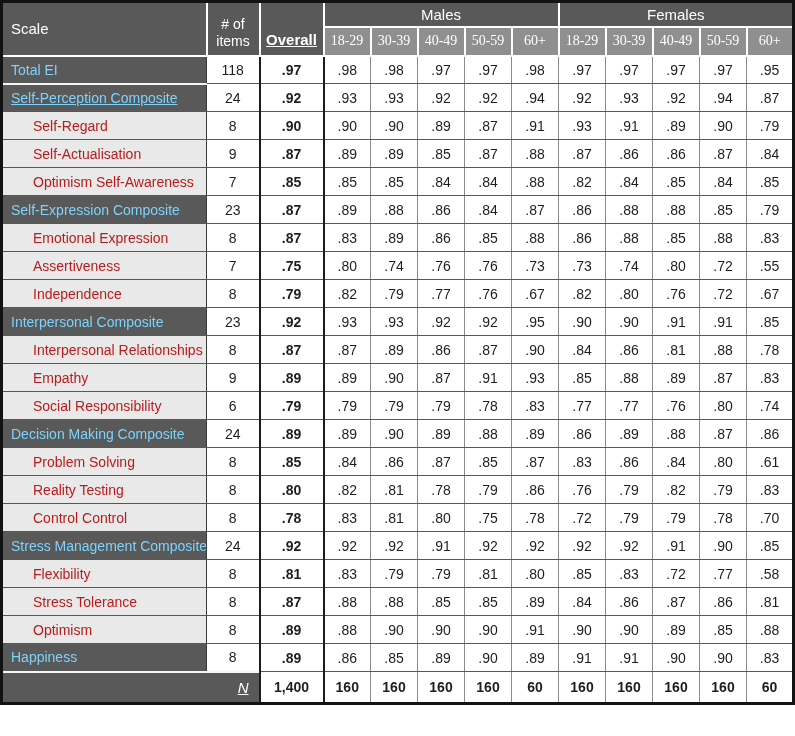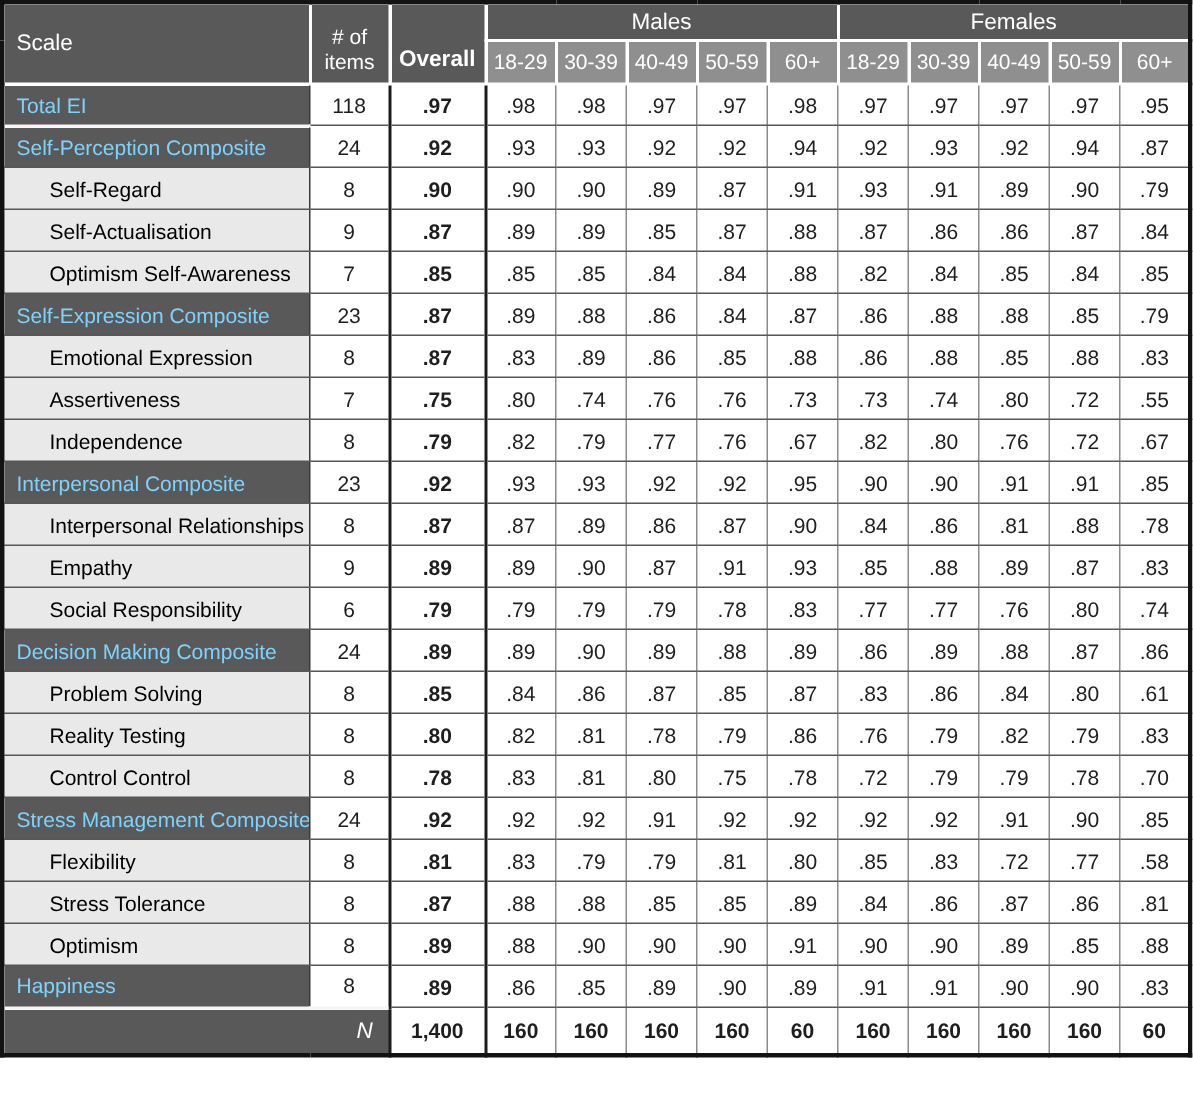--- a/index.html
+++ b/index.html
@@ -44,30 +44,32 @@
     padding-bottom: 5px;
     font-size: 14px;
     line-height: 1.18;
   }
   th.overall-header {
     vertical-align: bottom;
     text-align: center;
     padding-bottom: 7px;
     font-weight: bold;
     font-size: 15px;
+    text-decoration: underline;
   }
   th.group-header {
     font-size: 15px;
     height: 25px;
   }
   th.age-header {
     background: #8f8f8f;
     text-align: center;
     font-size: 14px;
     height: 29px;
+    font-family: Liberation Serif, serif;
   }
   
   tbody td {
     font-size: 14px;
     text-align: center;
     color: #1e1e1e;
     height: 28px;
     border-left: 1px solid #8c8c8c;
     border-right: 1px solid #8c8c8c;
     border-top: 1px solid #575757;
@@ -78,25 +80,26 @@
     text-align: left;
     border-right-color: #3a3a3a;
   }
   td.scale-cell.dark {
     background: #595959;
     color: #7dd3fc;
     padding-left: 8px;
   }
   td.scale-cell.light {
     background: #e9e9e9;
-    color: #000000;
+    color: #b91c1c;
     padding-left: 30px;
   }
   td.after-dark {
     border-top: 2px solid #f5f5f5;
+    text-decoration: underline;
   }
   td.overall-cell {
     font-weight: bold;
     border-left: 2px solid #1c1c1c;
     border-right: 2px solid #1c1c1c;
   }
   tr.n-row td {
     font-weight: bold;
     height: 32px;
   }

